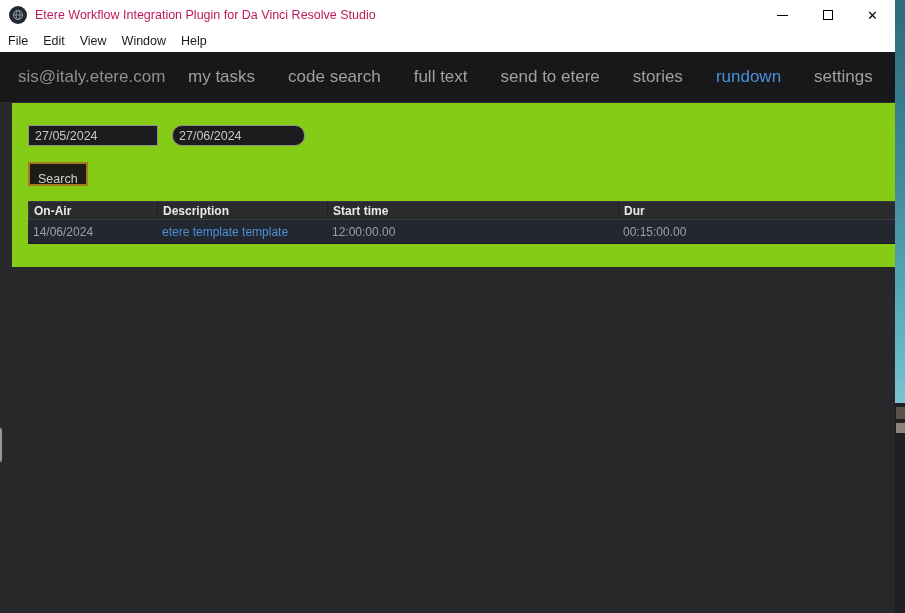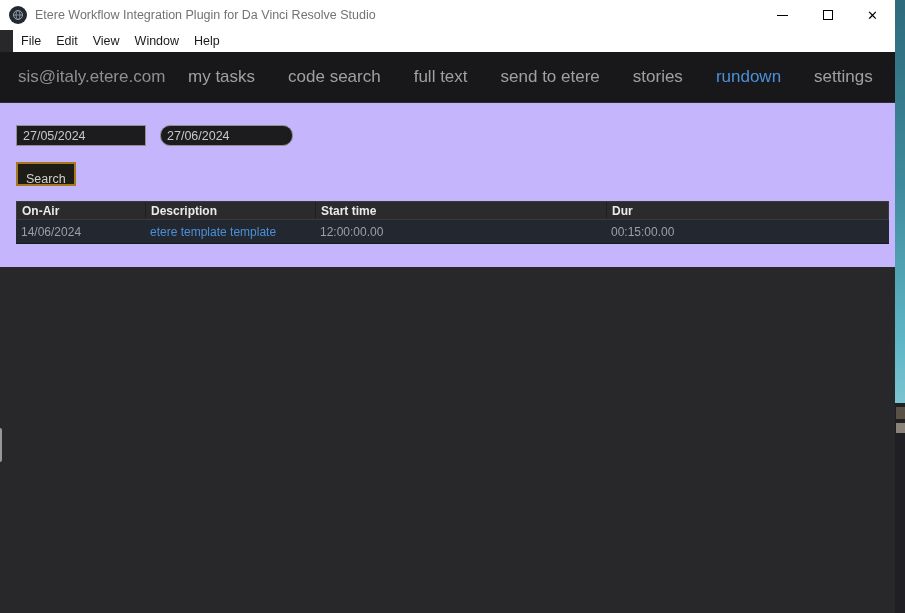--- a/index.html
+++ b/index.html
@@ -29,48 +29,48 @@
   
   .titlebar {
     height: 30px; background: #ffffff; display: flex; align-items: center;
   }
   .app-icon {
     width: 18px; height: 18px; margin-left: 9px; border-radius: 50%;
     background: #242931; display: flex; align-items: center; justify-content: center;
     flex: 0 0 auto;
   }
   .titlebar-title {
-    margin-left: 8px; font-size: 12.5px; color: #737373; white-space: nowrap;
+    margin-left: 8px; font-size: 12.5px; color: #be185d; white-space: nowrap;
     flex: 1 1 auto;
   }
   .win-controls { display: flex; height: 100%; }
   .win-btn { width: 45px; height: 100%; display: flex; align-items: center; justify-content: center; cursor: default; }
   .min-glyph { width: 11px; height: 1px; background: #000; display: block; }
   .max-glyph { width: 10px; height: 10px; border: 1px solid #000; display: block; }
   .close-glyph { font-size: 13px; color: #000; line-height: 1; }
 
   
   .menubar {
     height: 22px; background: #ffffff; display: flex; align-items: center;
-    padding-left: 8px; font-size: 12.5px; color: #1a1a1a; margin-left: 13px;
+    padding-left: 8px; font-size: 12.5px; color: #1a1a1a;
   }
   .menu-item { margin-right: 15px; cursor: default; }
 
   
   .navbar {
     height: 51px; background: #18181a; display: flex; align-items: center;
     border-bottom: 1px solid #2e2e30; font-size: 17px;
   }
   .nav-email { color: #8f8f8f; margin-left: 18px; width: 107px; flex: 0 0 auto; }
   .nav-links { display: flex; gap: 33px; margin-left: 63px; }
   .nav-link { color: #a0a0a0; cursor: pointer; white-space: nowrap; }
   .nav-link.active { color: #4a90d9; }
 
   
-  .panel { height: 164px; background: #c4b5fd; padding: 22px 0 0 16px; }
+  .panel { height: 164px; background: #84cc16; padding: 22px 0 0 16px; margin-left: 12px; }
   .date-row { display: flex; }
   .date-input {
     width: 130px; height: 21px; background: #1c1c1e; border: 1px solid #8f8f8f;
     color: #c8c8c8; font-size: 12.5px; font-family: "Liberation Sans", sans-serif;
     padding: 0 6px; outline: none;
   }
   .date-input + .date-input { margin-left: 14px; width: 133px; border-radius: 10px; }
   .search-btn {
     margin-top: 16px; display: inline-block; height: 24px; padding: 8px 8px;
     background: #1e1c17; border: 2px solid #a8781c; color: #d0d0d0;

